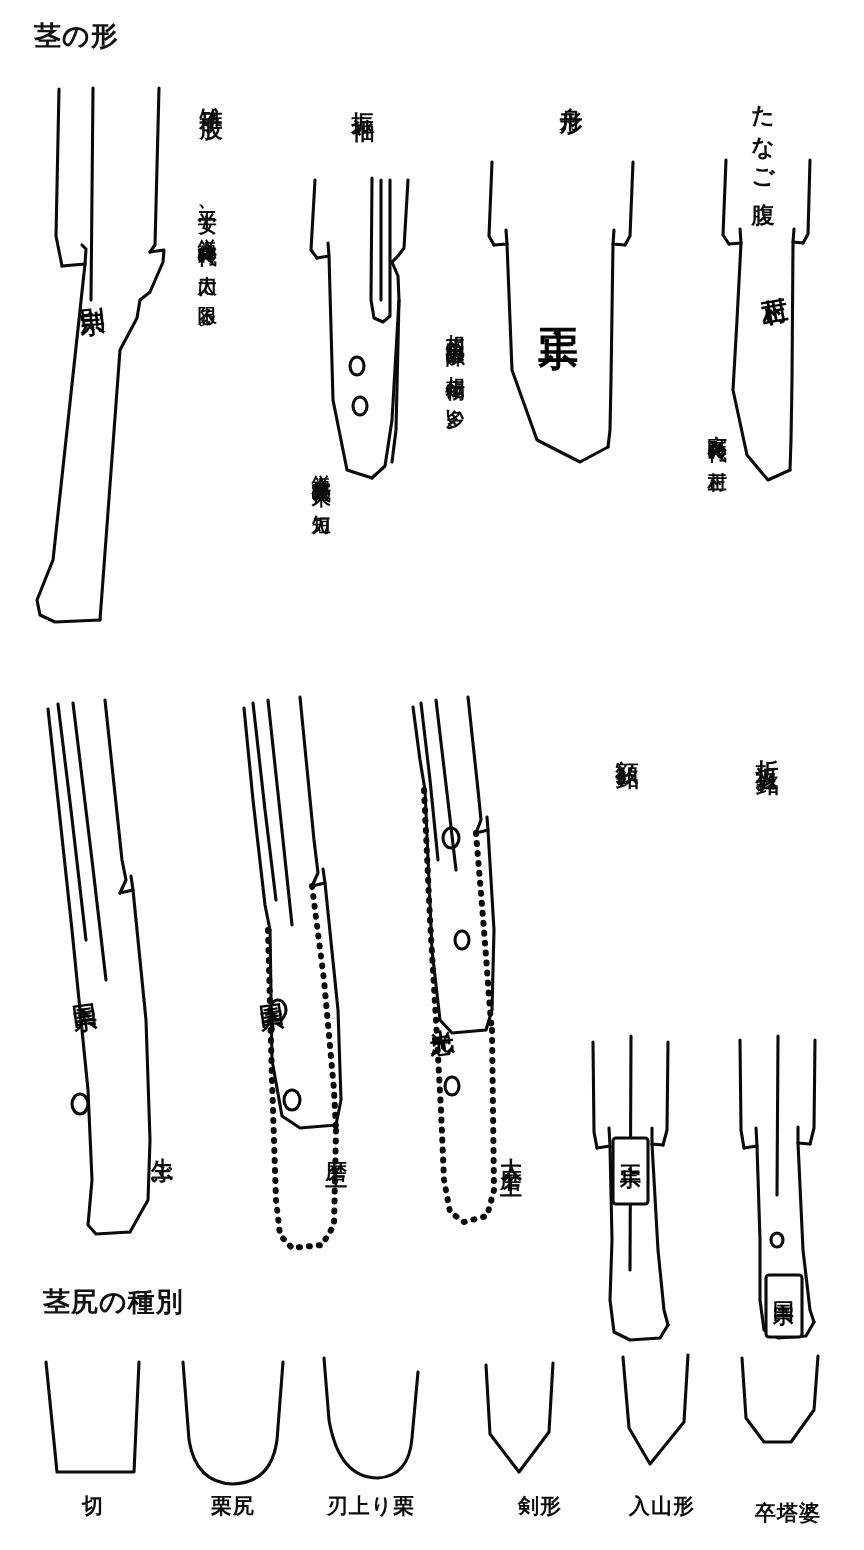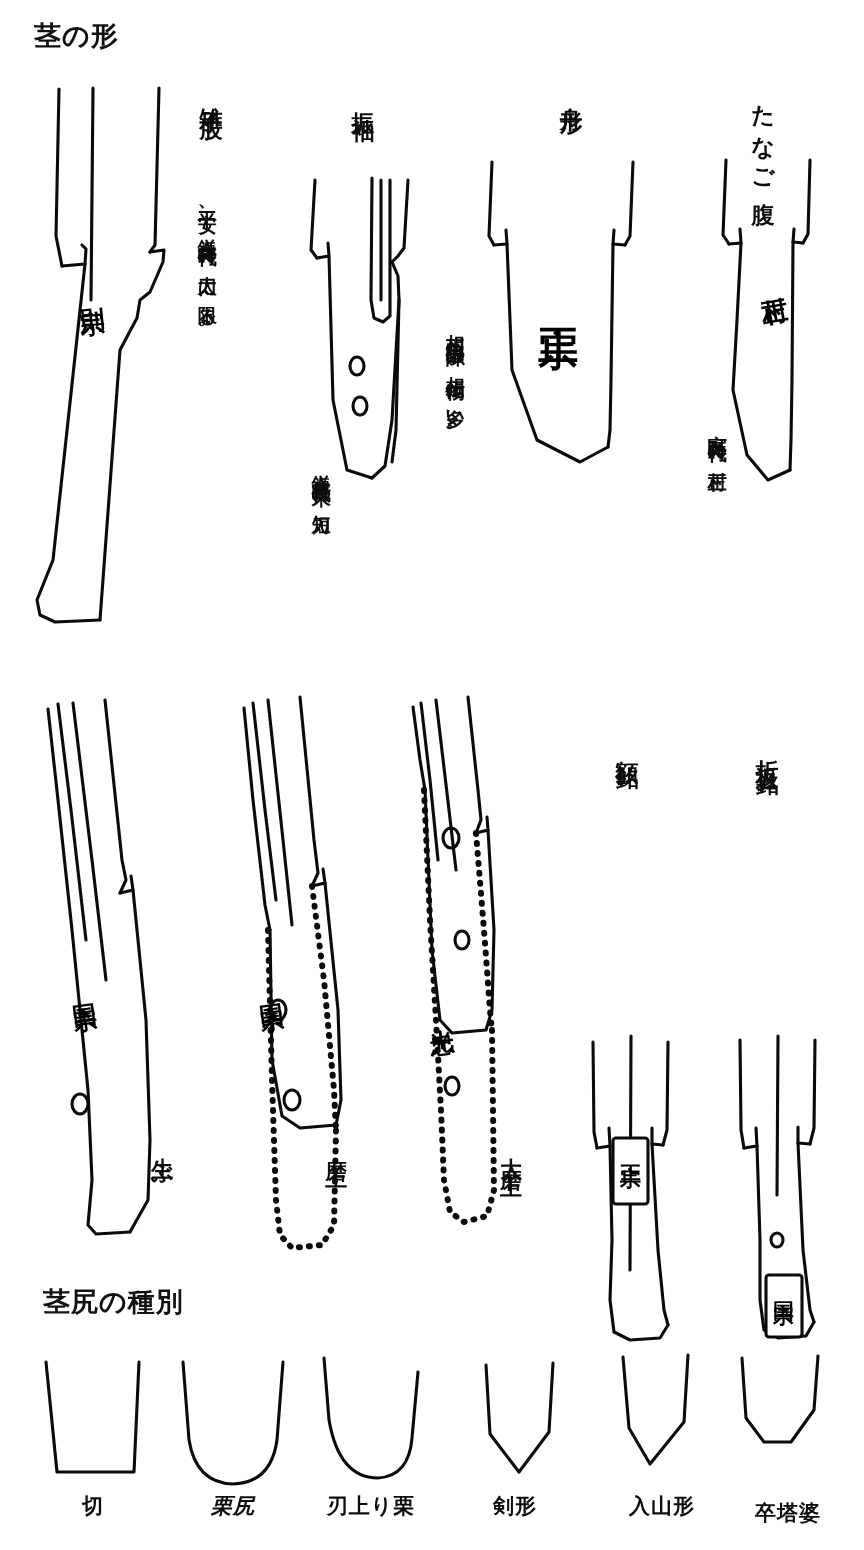--- a/index.html
+++ b/index.html
@@ -237,19 +237,19 @@
   <div class="mei" style="left:425px;top:1010px;font-size:24px;letter-spacing:2px;transform:rotate(-8deg);">光忠</div>
   <div class="vlabel caption" style="left:498px;top:1140px;line-height:1.18;">大磨上</div>
 
   <div class="vlabel title" style="left:612px;top:742px;">額銘</div>
   <div class="mei" style="left:620px;top:1148px;font-size:21px;letter-spacing:1px;">正宗</div>
 
   <div class="vlabel title" style="left:752px;top:742px;">折返銘</div>
   <div class="mei" style="left:773px;top:1285px;font-size:21px;letter-spacing:1px;">国宗</div>
 
   <div class="hlabel" style="left:46px;top:1492px;width:94px;">切</div>
-  <div class="hlabel" style="left:183px;top:1492px;width:100px;font-style:italic;">栗尻</div>
+  <div class="hlabel" style="left:183px;top:1492px;width:100px;">栗尻</div>
   <div class="hlabel" style="left:318px;top:1492px;width:106px;text-align:center;">刃上り栗</div>
-  <div class="hlabel" style="left:479px;top:1492px;width:72px;">剣形</div>
+  <div class="hlabel" style="left:504px;top:1492px;width:72px;">剣形</div>
   <div class="hlabel" style="left:614px;top:1492px;width:96px;">入山形</div>
   <div class="hlabel" style="left:740px;top:1492px;width:96px;margin-top:7px;">卒塔婆</div>
 
 </div>
 
 </body></html>

